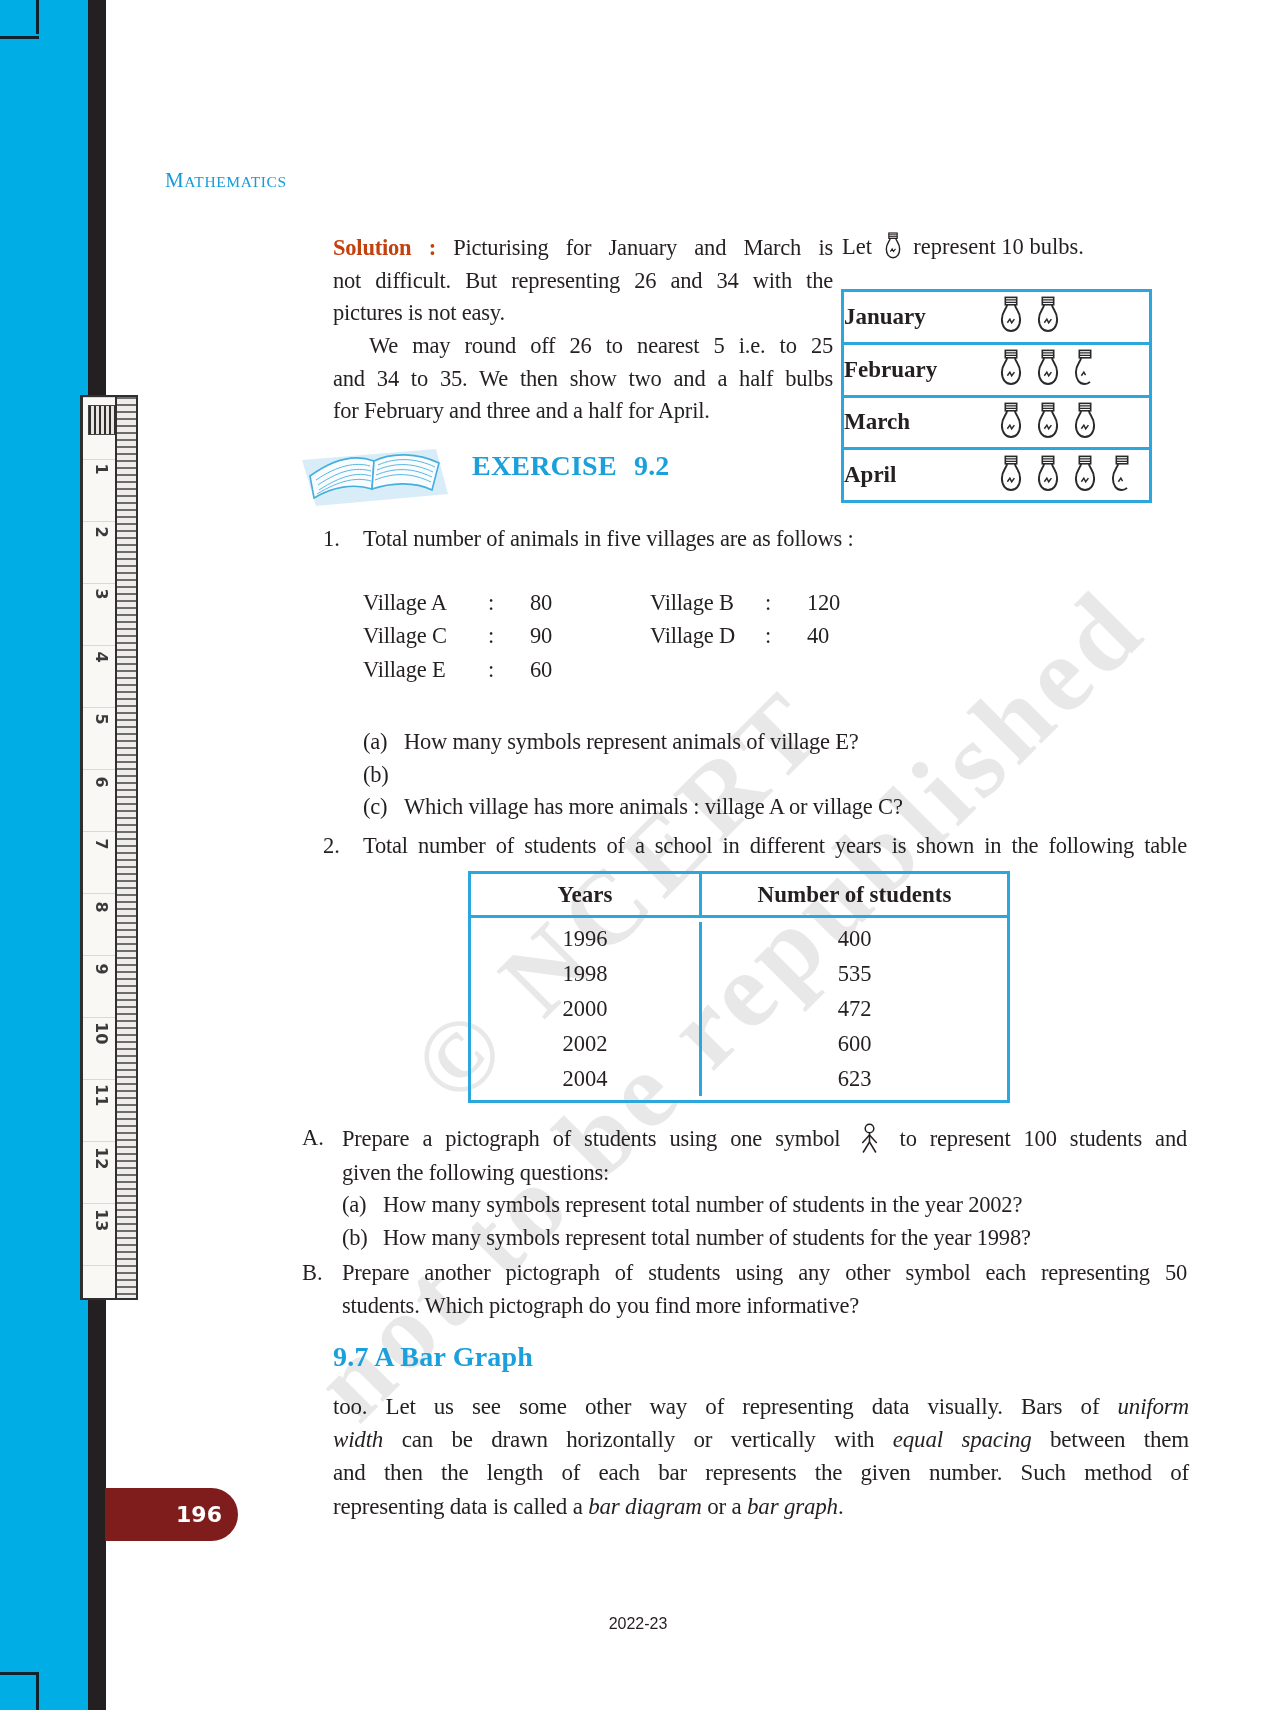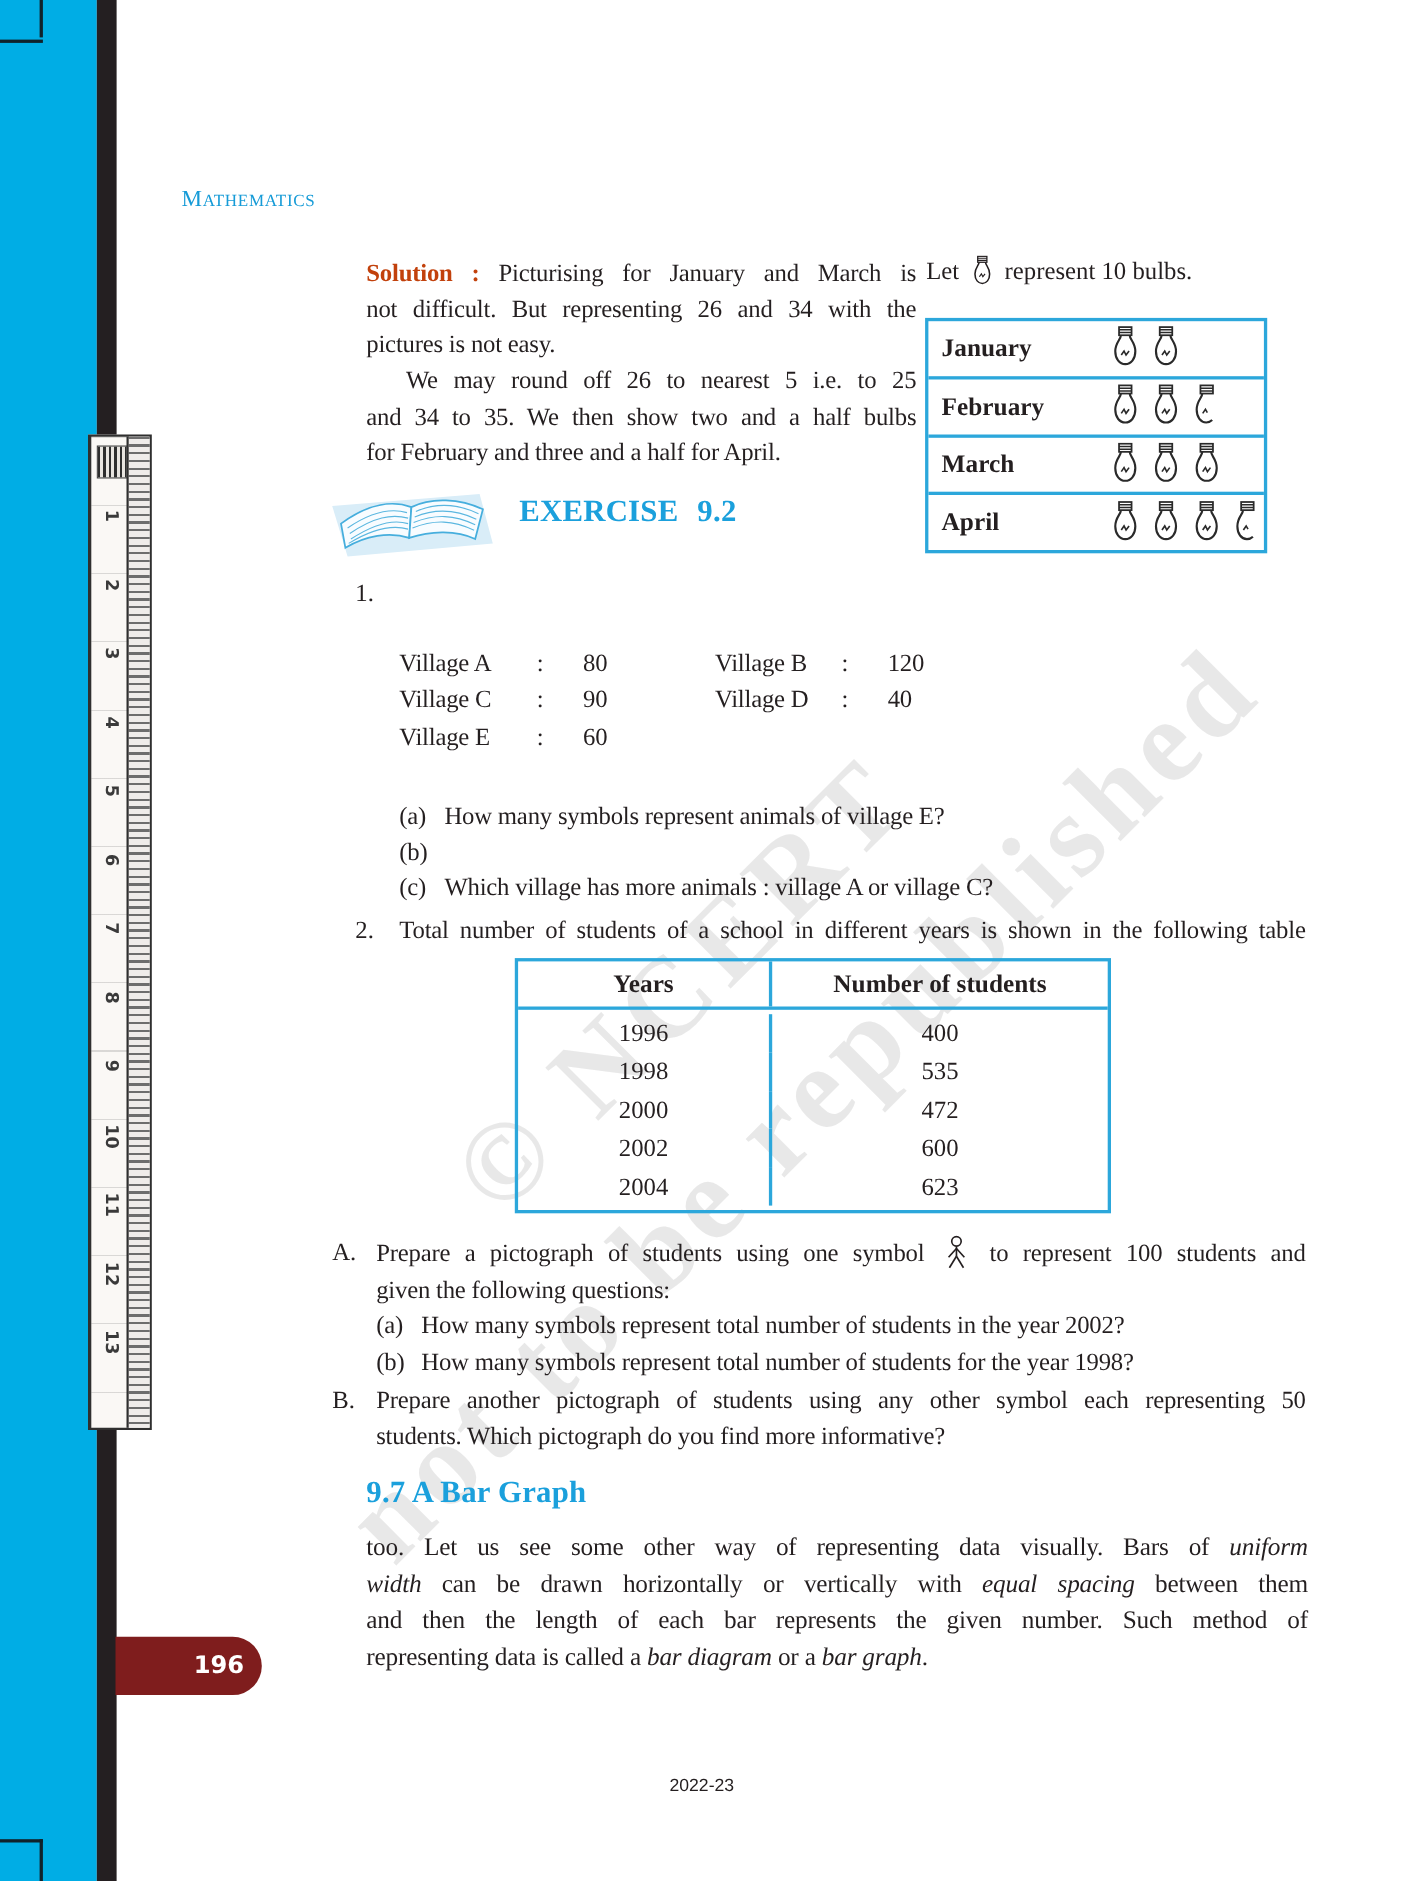--- a/index.html
+++ b/index.html
@@ -65,21 +65,21 @@
   .heading{position:absolute;font-size:28px;font-weight:bold;color:#1ba0dc;letter-spacing:.2px;}
   
   .solution{position:absolute;left:333px;top:232px;width:500px;}
   
   .bulb-legend{position:absolute;left:842px;top:230px;width:330px;font-size:22.5px;line-height:34px;white-space:nowrap;}
   .bulb-legend svg{vertical-align:-8px;margin:0 4px;}
   .bulb-table{
     position:absolute;left:841px;top:289px;width:311px;height:214px;box-sizing:border-box;
     border:3px solid #2ca7db;display:flex;flex-direction:column;
   }
-  .bulb-row{flex:1;display:flex;align-items:center;padding-left:12px;border-top:3px solid #2ca7db;gap:36px;}
+  .bulb-row{flex:1;display:flex;align-items:center;border-top:3px solid #2ca7db;gap:36px;}
   .bulb-row:first-child{border-top:none;}
   .bulb-month{width:116px;font-weight:bold;font-size:23px;}
   .bulb-icons{display:flex;align-items:center;gap:7px;color:#2a2a2a;}
   
   .book-icon{position:absolute;left:296px;top:444px;}
   .exercise-title{left:472px;top:450px;word-spacing:10px;}
   
   .qnum{position:absolute;font-size:22.5px;line-height:32.7px;}
   .qblock{position:absolute;}
   .villages{
@@ -260,20 +260,21 @@
       <path d="M21,50 C44,36 61,33 75,37"></path>
       <path d="M82,21 C100,13 120,14 139,23"></path>
       <path d="M81,26 C100,18 118,19 137,28"></path>
       <path d="M80,31 C100,23 117,24 136,33"></path>
       <path d="M79,36 C99,28 116,29 135,38"></path>
     </g>
   </svg>
   <div class="heading exercise-title">EXERCISE 9.2</div>
 
   <div class="qnum" style="left:323px;top:523px;">1.</div>
+  <div class="qblock tline" style="left:363px;top:523px;">Total number of animals in five villages are as follows :</div>
 
   <div class="villages">
     <span>Village A</span>
       <span>:</span>
       <span>80</span>
       <span>Village B</span>
       <span>:</span>
       <span>120</span>
     <span>Village C</span>
       <span>:</span>

